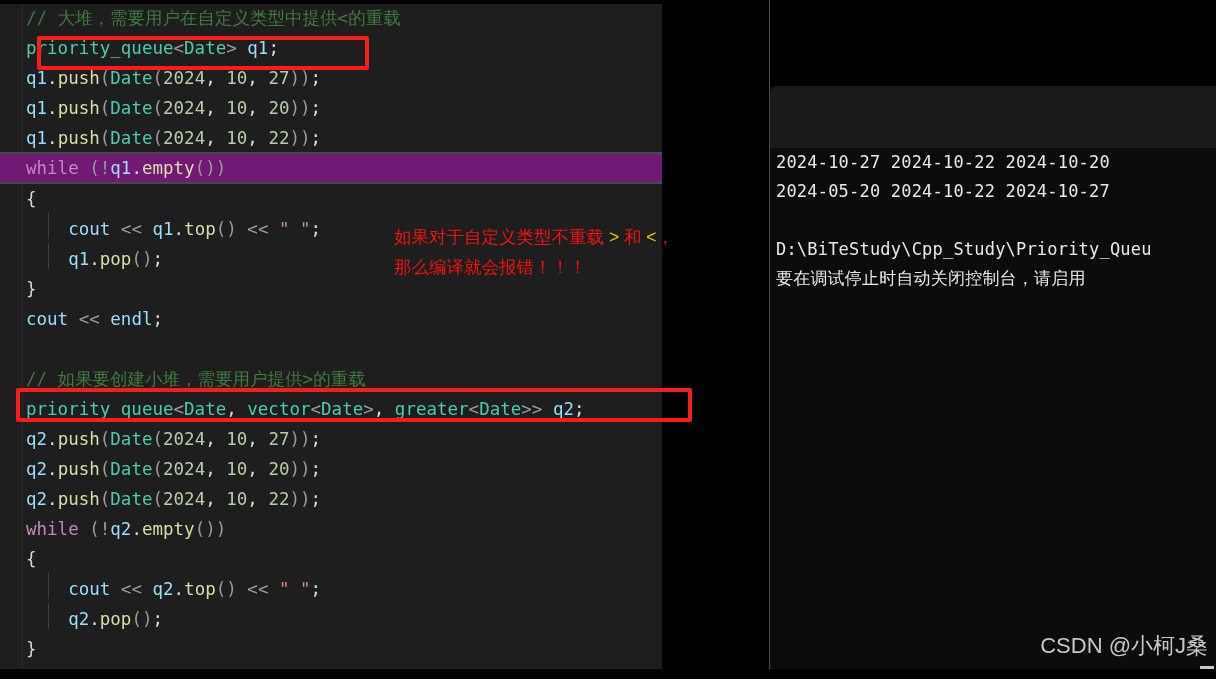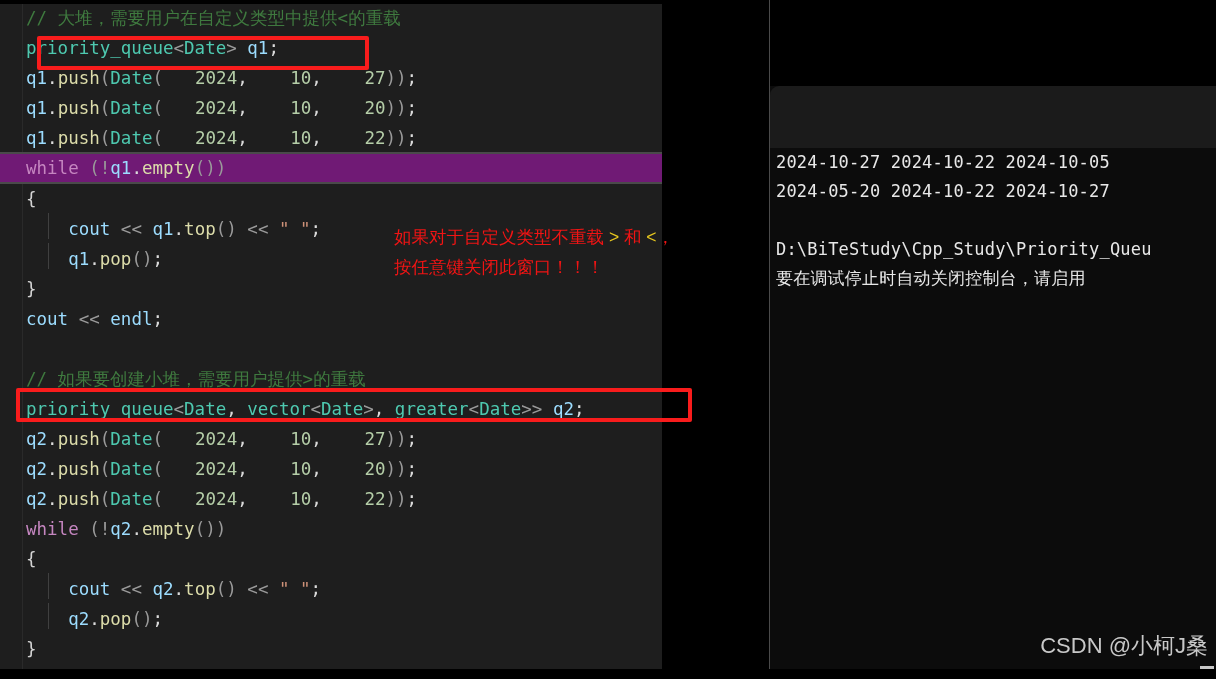--- a/index.html
+++ b/index.html
@@ -62,21 +62,21 @@
     padding-top: 0px;
     margin-top: -1px;
   }
   .line.current .ltext { line-height: 28px; display:block; }
 
   
   .cmt  { color: #3f7a3f; }
   .typ  { color: #4ec9b0; }
   .var  { color: #9cdcfe; }
   .fn   { color: #dcdcaa; }
-  .num  { color: #b5cea8; margin-left: 32px; }
+  .num  { color: #b5cea8; }
   .kw   { color: #c586c0; }
   .pun  { color: #9a9a9a; }
   .plain{ color: #dcdcdc; }
   .str  { color: #ce9178; }
   .brc  { color: #d4d4d4; }
 
   
   .guide {
     position: absolute;
     width: 1px;
@@ -299,42 +299,42 @@
       <div class="guide" style="top: 603px; height: 26px;"></div>
     </div>
 
   <div class="redbox" style="left:37px; top:36px; width:332px; height:34px;"></div>
   <div class="redbox" style="left:16px; top:388px; width:676px; height:34px;"></div>
 
   <div id="note">
     <div>
       <span>如果对于自定义类型不重载 </span><span class="op">&gt;</span><span> 和 </span><span class="op">&lt;</span><span>，</span>
     </div>
-    <div>按任意键关闭此窗口！！！</div>
+    <div>那么编译就会报错！！！</div>
   </div>
 
   <div id="divider"></div>
 
   <div id="terminal">
     <div id="term-topstrip"></div>
     <div id="term-titlebar">
       <div id="tab">
         <span id="tab-icon">
           <span id="tab-icon-text">c:\</span>
         </span>
         <span id="tab-title">Microsoft Visual Studio 调试挡</span>
         <span id="tab-close">✕</span>
       </div>
       <span id="tab-new">+</span>
       <span id="tab-sep"></span>
       <span id="tab-dropdown">⌄</span>
     </div>
     <div id="term-leftline"></div>
     <div id="term-body">
-        <div class="tline">2024-10-27 2024-10-22 2024-10-05</div>
+        <div class="tline">2024-10-27 2024-10-22 2024-10-20</div>
         <div class="tline">2024-05-20 2024-10-22 2024-10-27</div>
         <div class="tline blank"> </div>
         <div class="tline">D:\BiTeStudy\Cpp_Study\Priority_Queu</div>
         <div class="tline">要在调试停止时自动关闭控制台，请启用</div>
       </div>
   </div>
 
   <div id="watermark">CSDN @小柯J桑</div>
   <div id="wm-dash"></div>
   <div id="bottom-strip"></div>

